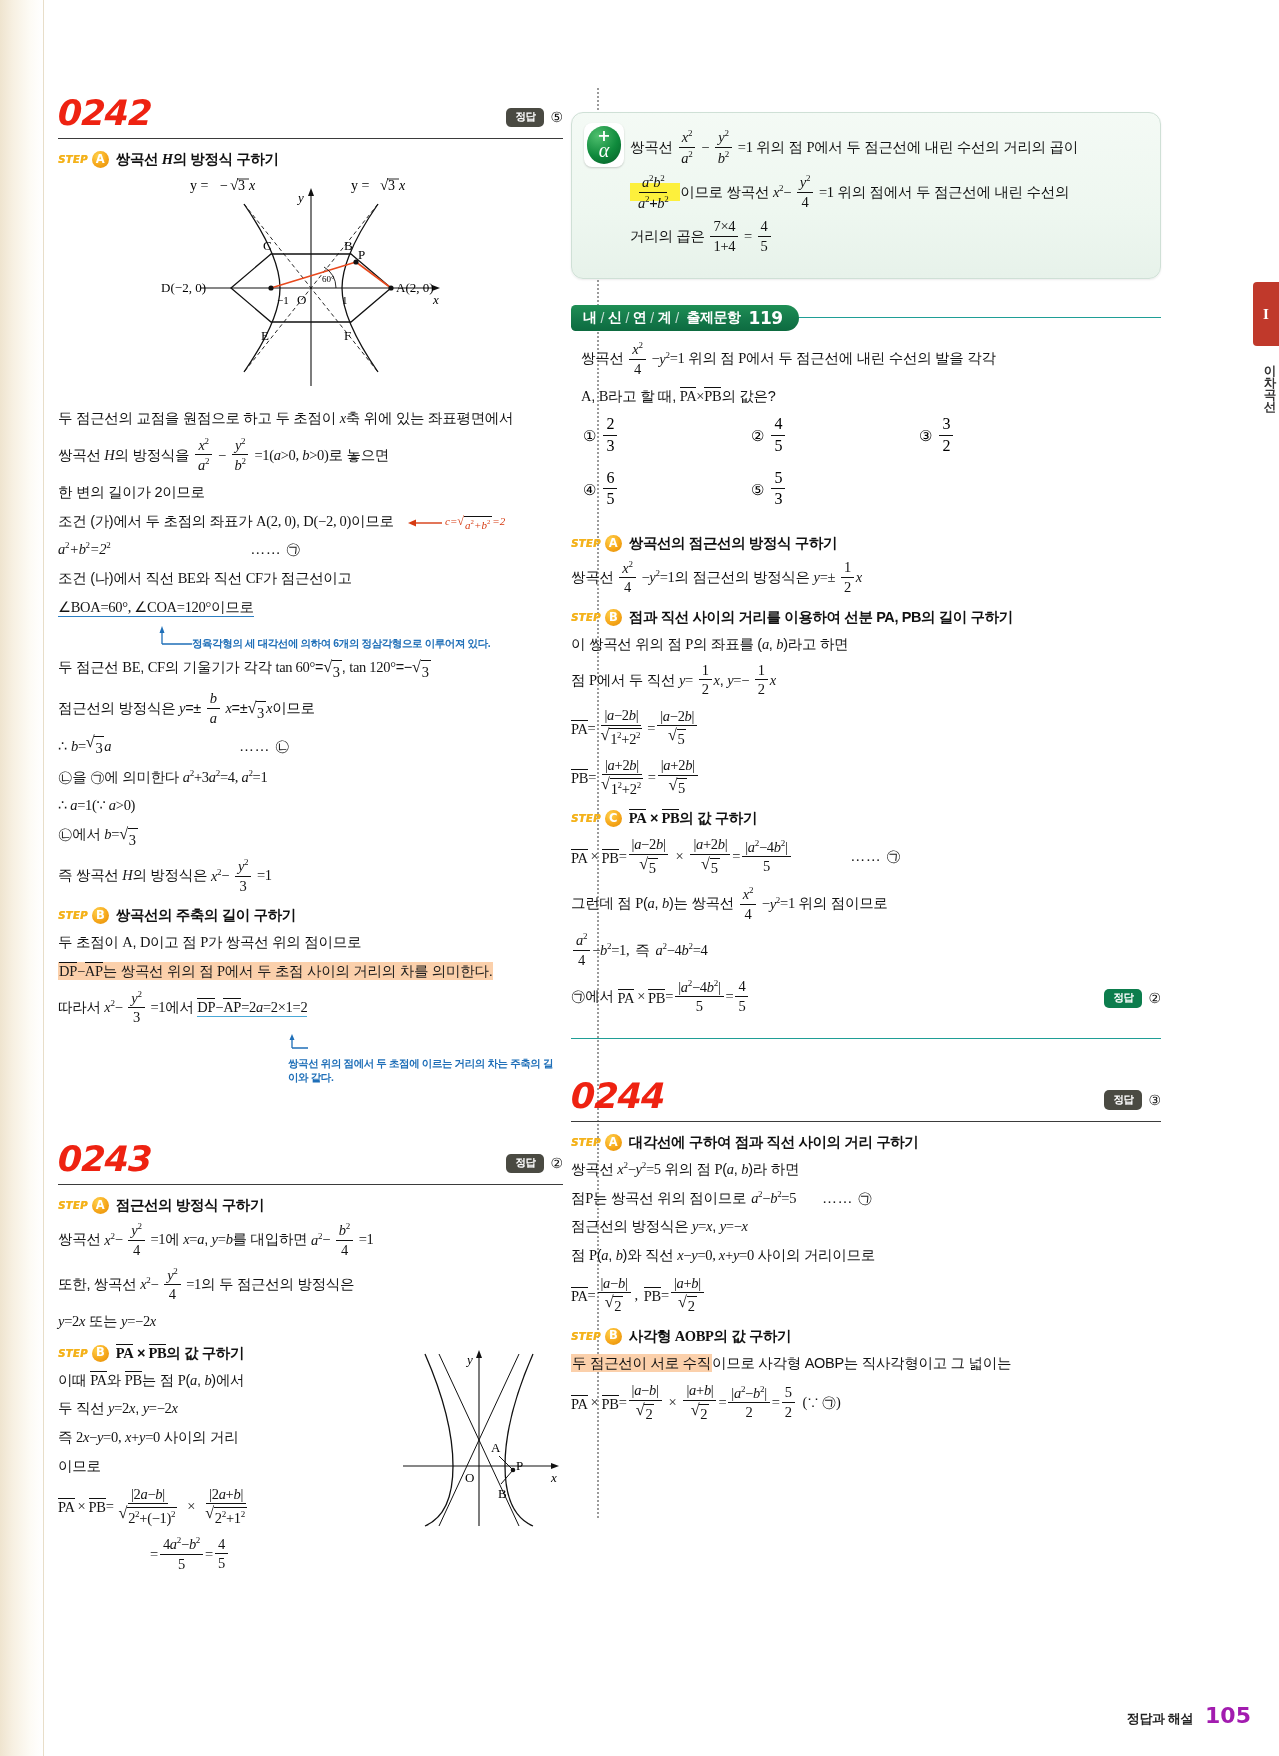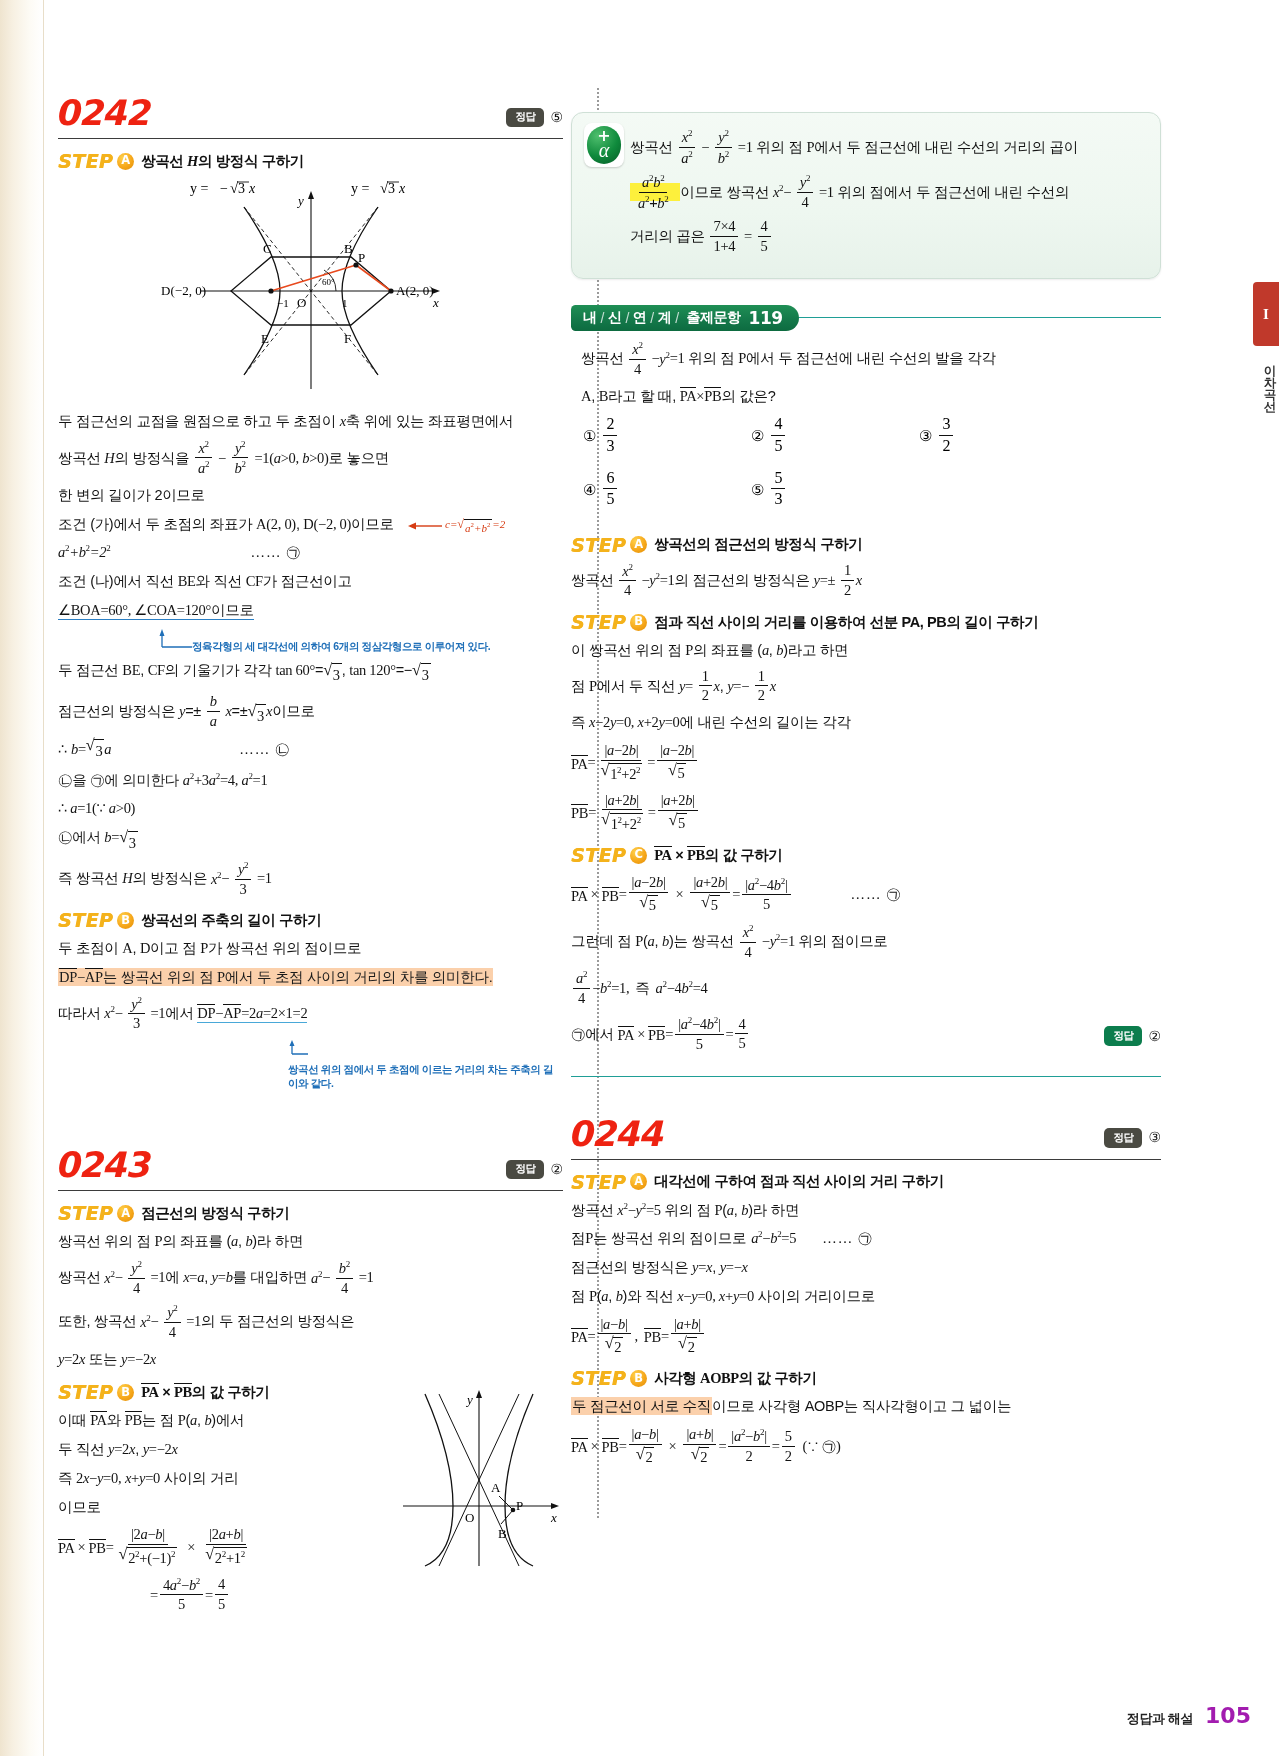--- a/index.html
+++ b/index.html
@@ -61,21 +61,21 @@
     background:#4a4a42; color:#fff; font-size:10.5px; font-weight:bold;
     border-radius:5px; padding:2.5px 9px 3px; letter-spacing:-0.5px;
     font-family:"Liberation Sans", sans-serif;
   }
   .badge.green { background:#0c7d4d; }
   .ans-circ { font-family:"Liberation Serif", serif; font-size:14px; color:#111; }
 
   
   .step { display:flex; align-items:center; gap:7px; margin:11px 0 7px; }
   .step-word {
-    font-family:"DejaVu Sans", sans-serif; font-weight:bold; font-size:19px;
+    font-family:"DejaVu Sans", sans-serif; font-weight:bold; font-size:10px;
     color:#f4b21b; letter-spacing:0.4px; font-style:italic;
     text-shadow: 0.5px 0 0 #f4b21b;
   }
   .step-circ {
     width:17px;height:17px;border-radius:50%;
     background:radial-gradient(circle at 35% 30%, #ffd24d 0%, #f6a71a 55%, #e08c06 100%);
     color:#fff; font-family:"DejaVu Sans",sans-serif; font-weight:bold; font-size:11.5px;
     display:flex;align-items:center;justify-content:center; line-height:1;
     margin-left:-3px;
   }
@@ -427,23 +427,20 @@
           </span>
         </div>
         <div class="qrule"></div>
 
         <div class="step">
           <span class="step-word">STEP</span>
           <span class="step-circ">A</span>
           <span class="step-title">점근선의 방정식 구하기</span>
         </div>
 
-        <div class="line ko">
-          쌍곡선 위의 점 <span class="mathrm">P</span>의 좌표를 (<i class="mi">a</i>, <i class="mi">b</i>)라 하면
-        </div>
 
         <div class="line ko">
           쌍곡선 <i class="mi">x<sup class="e">2</sup></i><span class="mn">−</span>
           <span class="frac">
               <span class="num"><i class="mi">y</i><sup class="e">2</sup></span>
               <span class="den mn">4</span>
             </span>
           <span class="mn">=1</span>에 <i class="mi">x</i><span class="mn">=</span><i class="mi">a</i>, <i class="mi">y</i><span class="mn">=</span><i class="mi">b</i>를 대입하면
           <i class="mi">a<sup class="e">2</sup></i><span class="mn">−</span>
           <span class="frac">
@@ -708,23 +705,20 @@
             <span class="num">1</span>
             <span class="den">2</span>
           </span><i class="mi">x</i>,
         <i class="mi">y</i><span class="mn">=−</span>
         <span class="frac mn">
             <span class="num">1</span>
             <span class="den">2</span>
           </span><i class="mi">x</i>
       </div>
 
-      <div class="line ko">
-        즉 <i class="mi">x</i><span class="mn">−2</span><i class="mi">y</i><span class="mn">=0, </span><i class="mi">x</i><span class="mn">+2</span><i class="mi">y</i><span class="mn">=0</span>에 내린 수선의 길이는 각각
-      </div>
 
       <div class="line eqline" style="display:flex; align-items:center;">
         <span class="ovl mathrm">PA</span>
           <span class="mn">=</span>
         <span class="frac">
             <span class="num mn">|<i class="mi">a</i>−2<i class="mi">b</i>|</span>
           <span class="den"><span class="sqrt">
                 <span class="rad">√</span>
                 <span class="body mn">1<sup class="e">2</sup>+2<sup class="e">2</sup></span>
               </span></span>

